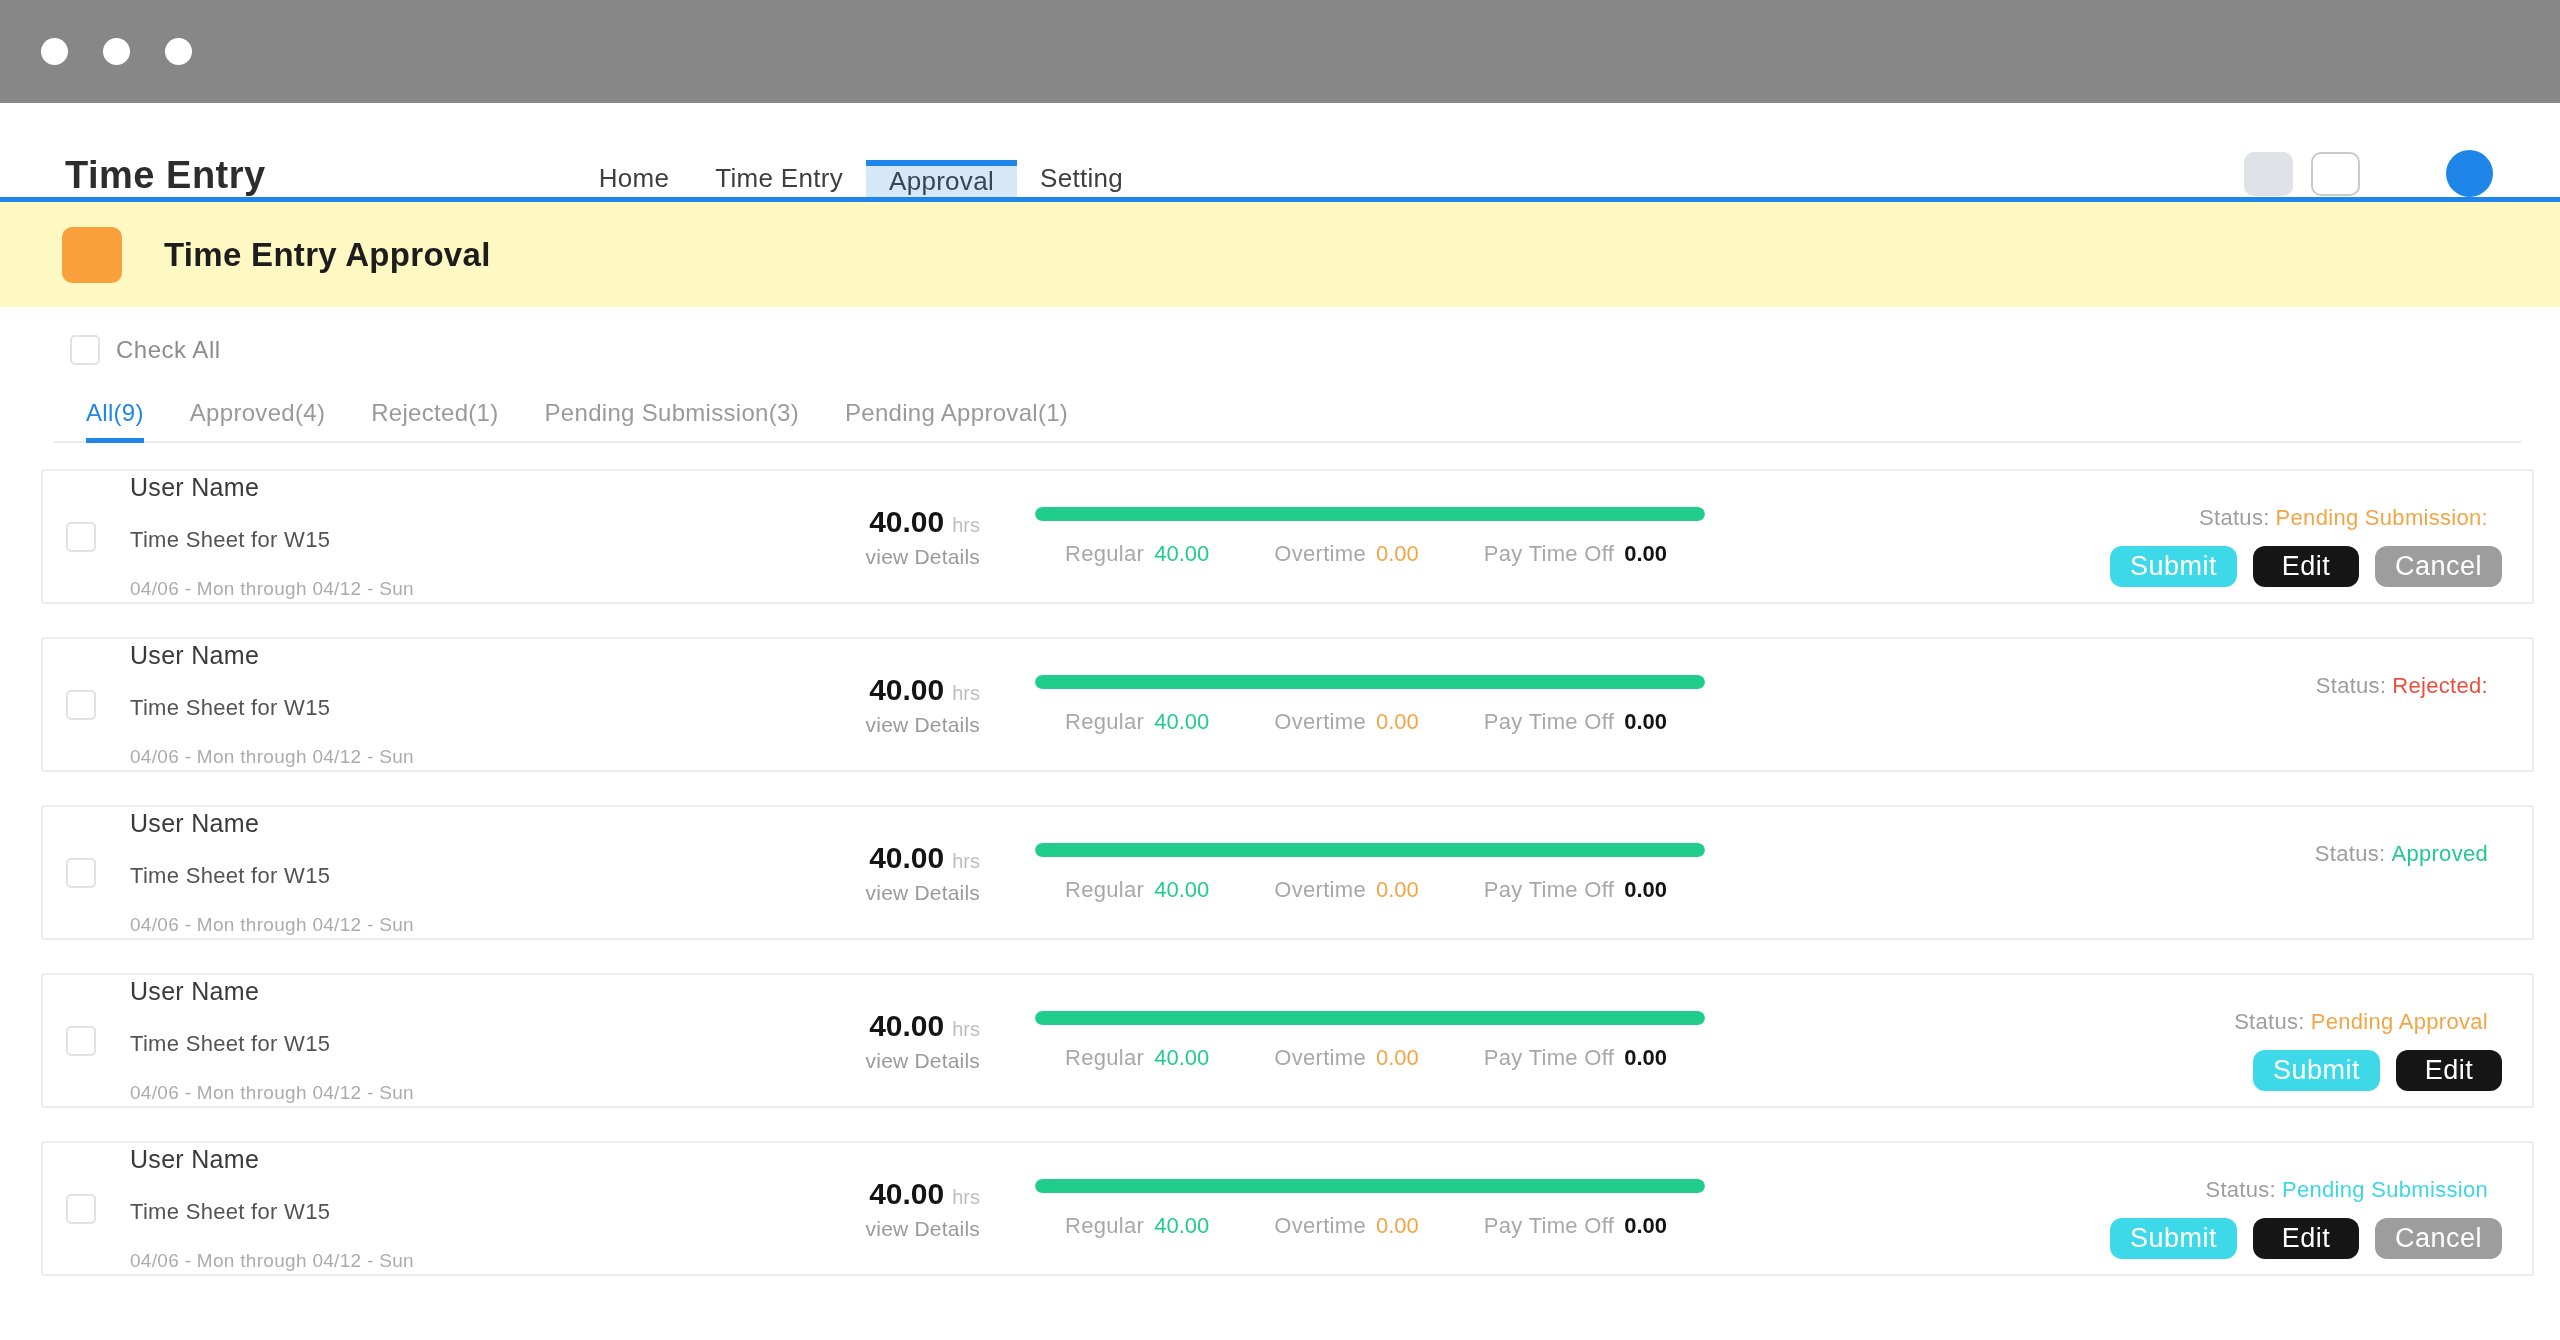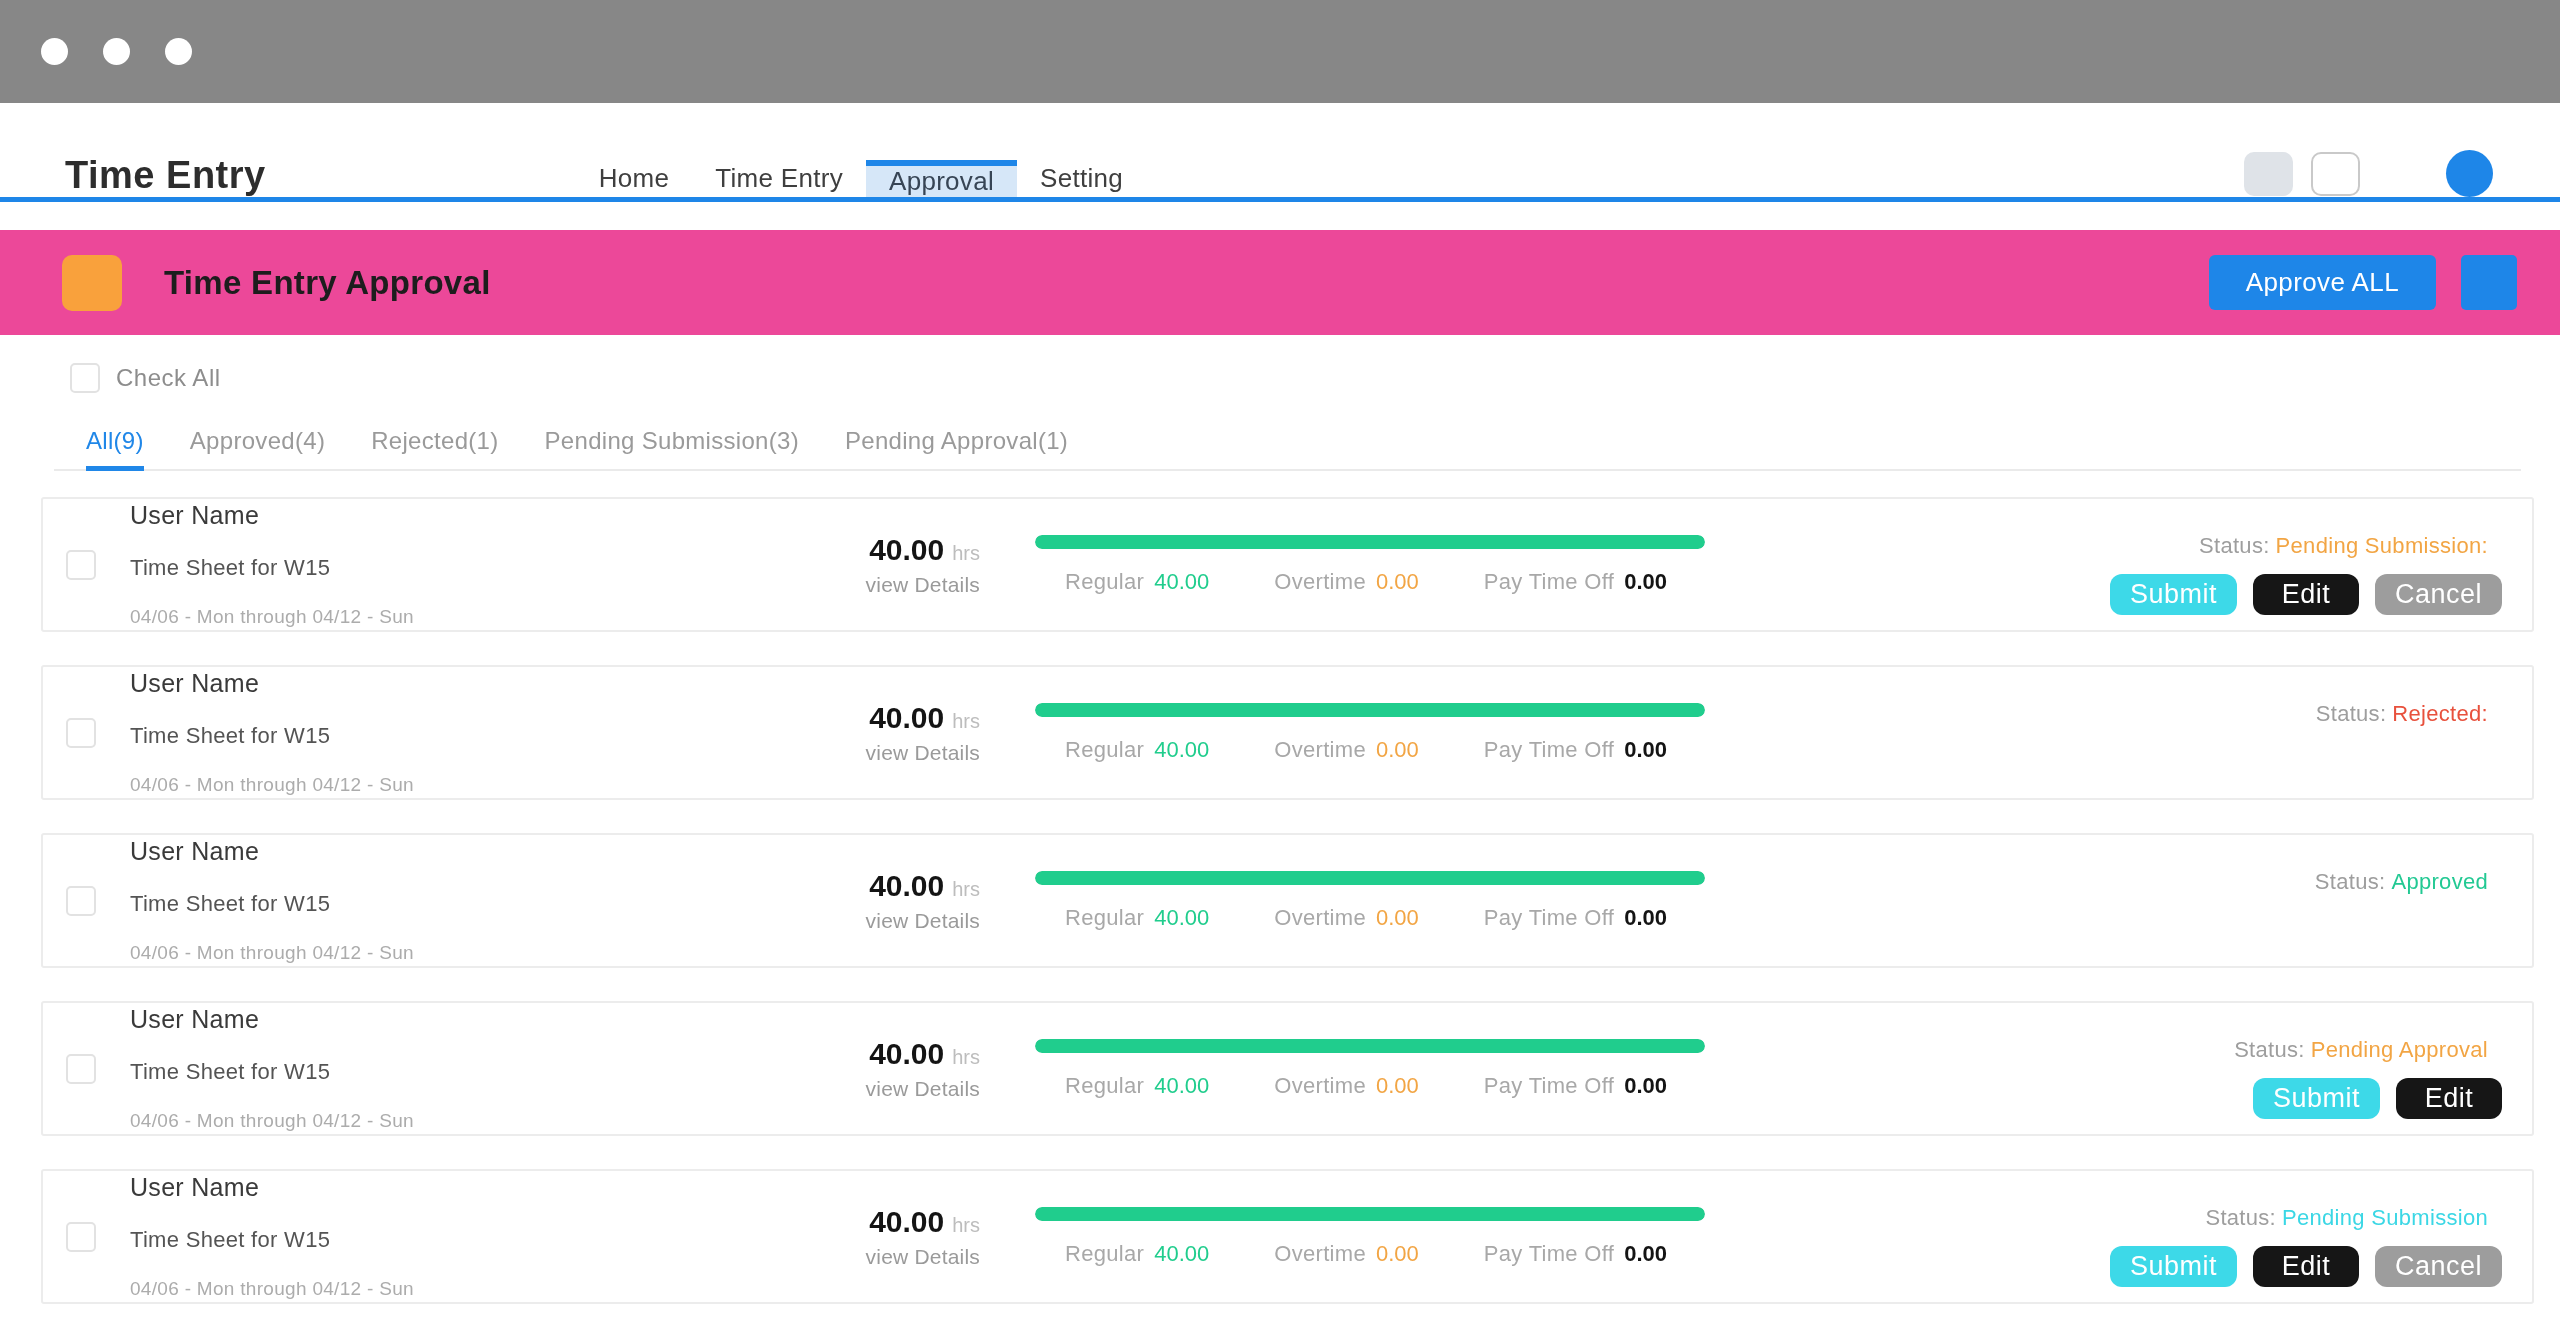--- a/index.html
+++ b/index.html
@@ -16,21 +16,21 @@
   .nav-items { display:flex; align-items:stretch; margin-left:310px; }
   .nav-item { display:flex; align-items:center; font-size:26px; color:#3f3f3f; padding:0 23px; cursor:pointer; letter-spacing:.3px; }
   .nav-item.active { background:#D6E7F8; border-top:6px solid #1E86E8; color:#374555; }
   .nav-right { margin-left:auto; display:flex; align-items:center; margin-right:67px; }
   .icon-rect { width:49px; height:44px; border-radius:10px; }
   .icon-rect.filled { background:#DFE3E8; }
   .icon-rect.outline { background:#ffffff; border:2px solid #C9C9C9; margin-left:18px; }
   .avatar { width:47px; height:47px; border-radius:50%; margin-left:86px; }
 
   
-  .page-header { height:105px; background:#ec4899; display:flex; align-items:center; padding:0 43px 0 62px;margin-top:28px; }
+  .page-header { height:105px; background:#fef9c3; display:flex; align-items:center; padding:0 43px 0 62px; }
   .app-icon { width:60px; height:56px; border-radius:10px; }
   .page-title { font-size:33px; font-weight:600; color:#1d1d1d; margin-left:42px; letter-spacing:.3px; }
   .header-actions { margin-left:auto; display:flex; align-items:center; gap:25px; }
   .approve-all { height:55px; padding:0 37px; font-size:26px; color:#ffffff; border:none; border-radius:6px; font-family:inherit; letter-spacing:.4px; cursor:pointer; }
   .header-sq { width:56px; height:55px; border:none; border-radius:5px; cursor:pointer; }
 
   
   .content { padding:0 26px 0 41px; }
   .check-all { margin:28px 0 0 29px; display:flex; align-items:center; gap:16px; }
   .checkbox { width:30px; height:30px; border:2px solid #E2E2E2; border-radius:5px; background:#ffffff; flex:0 0 auto; cursor:pointer; }
@@ -88,24 +88,20 @@
   <div class="nav-right">
     <span class="icon-rect filled"></span>
     <span class="icon-rect outline"></span>
     <span class="avatar" style="background-color: rgb(30, 134, 232);"></span>
   </div>
 </nav>
 
 <header class="page-header">
   <span class="app-icon" style="background-color: rgb(249, 161, 60);"></span>
   <h1 class="page-title">Time Entry Approval</h1>
-  <div class="header-actions">
-    <button class="approve-all" style="background-color: rgb(30, 134, 232);">Approve ALL</button>
-    <button class="header-sq" style="background-color: rgb(30, 134, 232);"></button>
-  </div>
 </header>
 
 <main class="content">
 
   <div class="check-all">
     <span class="checkbox"></span>
     <span class="check-all-label">Check All</span>
   </div>
 
   <div class="tabs">

